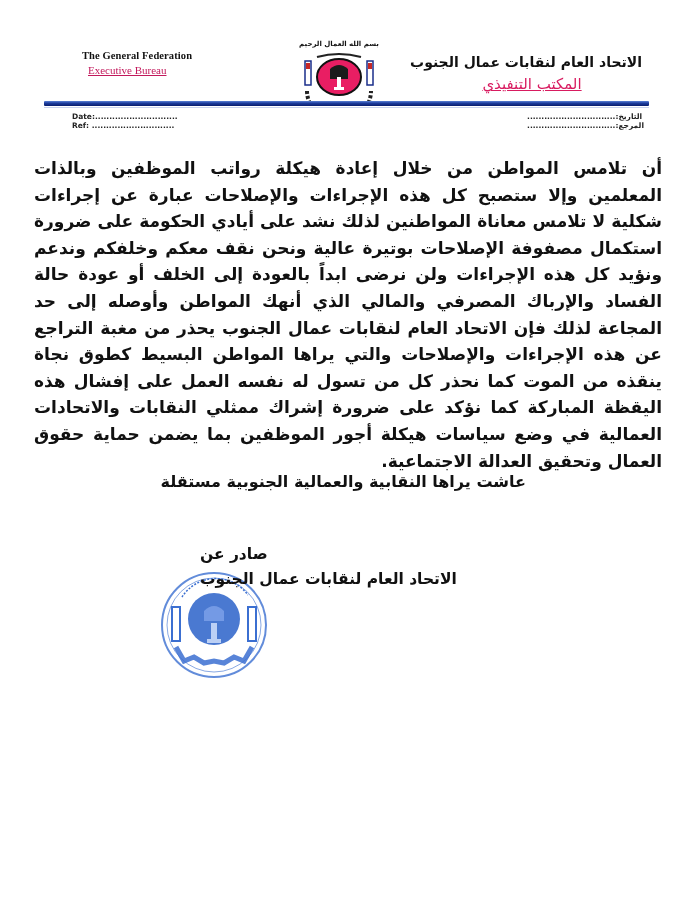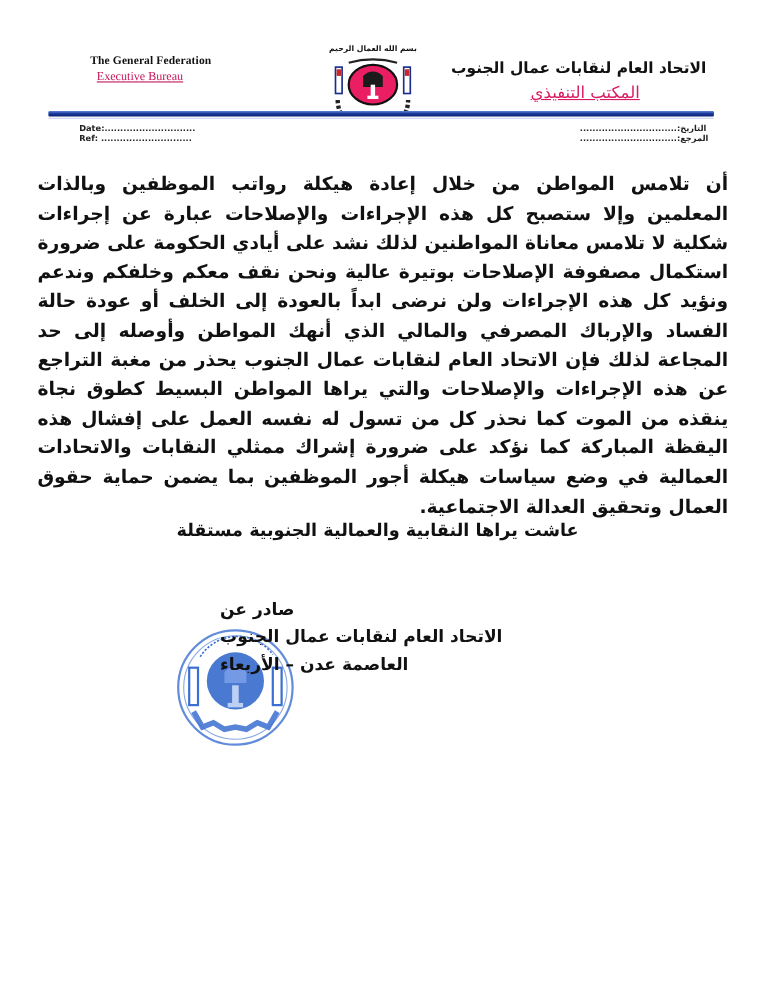--- a/index.html
+++ b/index.html
@@ -235,14 +235,13 @@
   <rect x="49" y="72" width="14" height="4" fill="#bcd0f5"></rect>
   <rect x="14" y="40" width="8" height="34" fill="none" stroke="#3b6fd1" stroke-width="2"></rect>
   <rect x="90" y="40" width="8" height="34" fill="none" stroke="#3b6fd1" stroke-width="2"></rect>
   <path d="M18 80 l8 14 l10 -4 l10 6 l10 -2 l10 2 l10 -6 l10 4 l8 -14" fill="none" stroke="#3b6fd1" stroke-width="5" opacity="0.85"></path>
   <path d="M24 30 A40 40 0 0 1 90 28" fill="none" stroke="#3b6fd1" stroke-width="1.5" stroke-dasharray="2 1.5"></path>
 </svg>
 
 <div class="signature">
   <div>صادر عن</div>
   <div>الاتحاد العام لنقابات عمال الجنوب</div>
-  <div>العاصمة عدن – الأربعاء</div>
 </div>
 
 </body></html>

